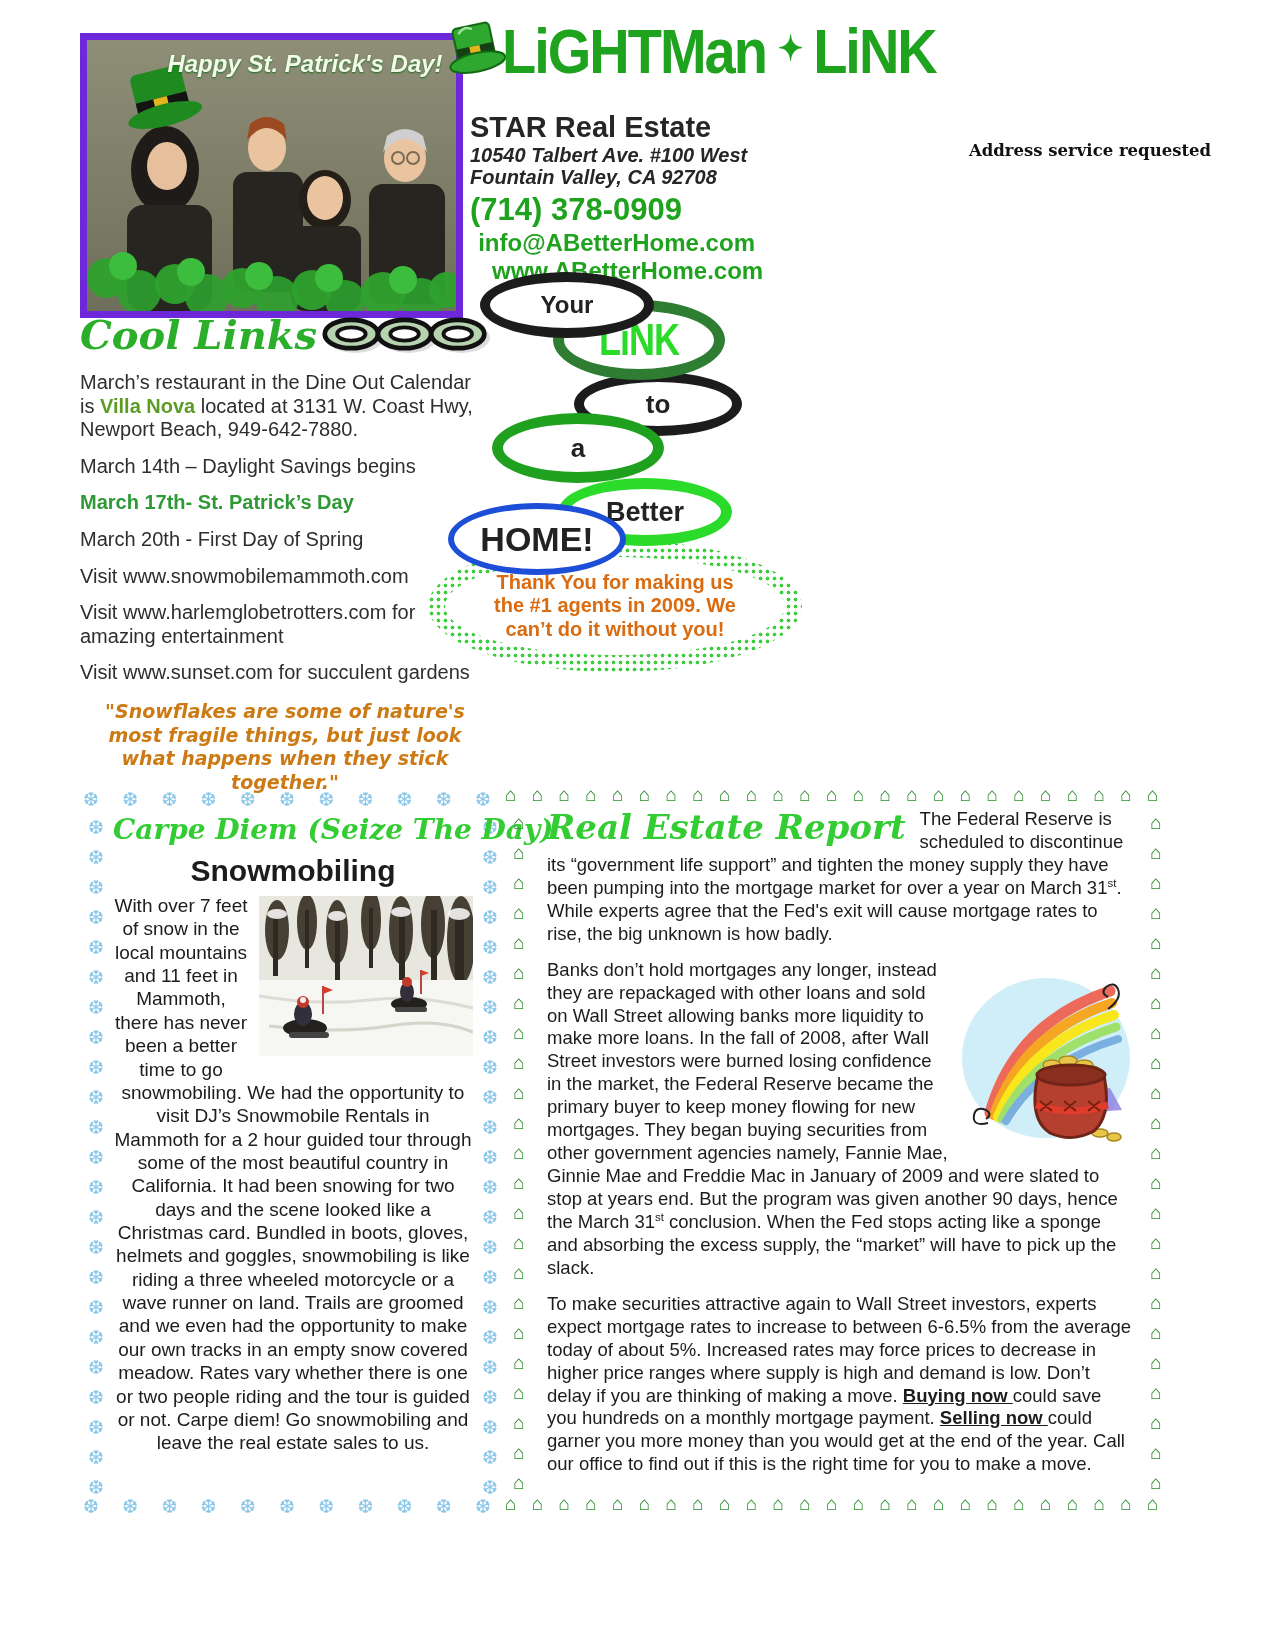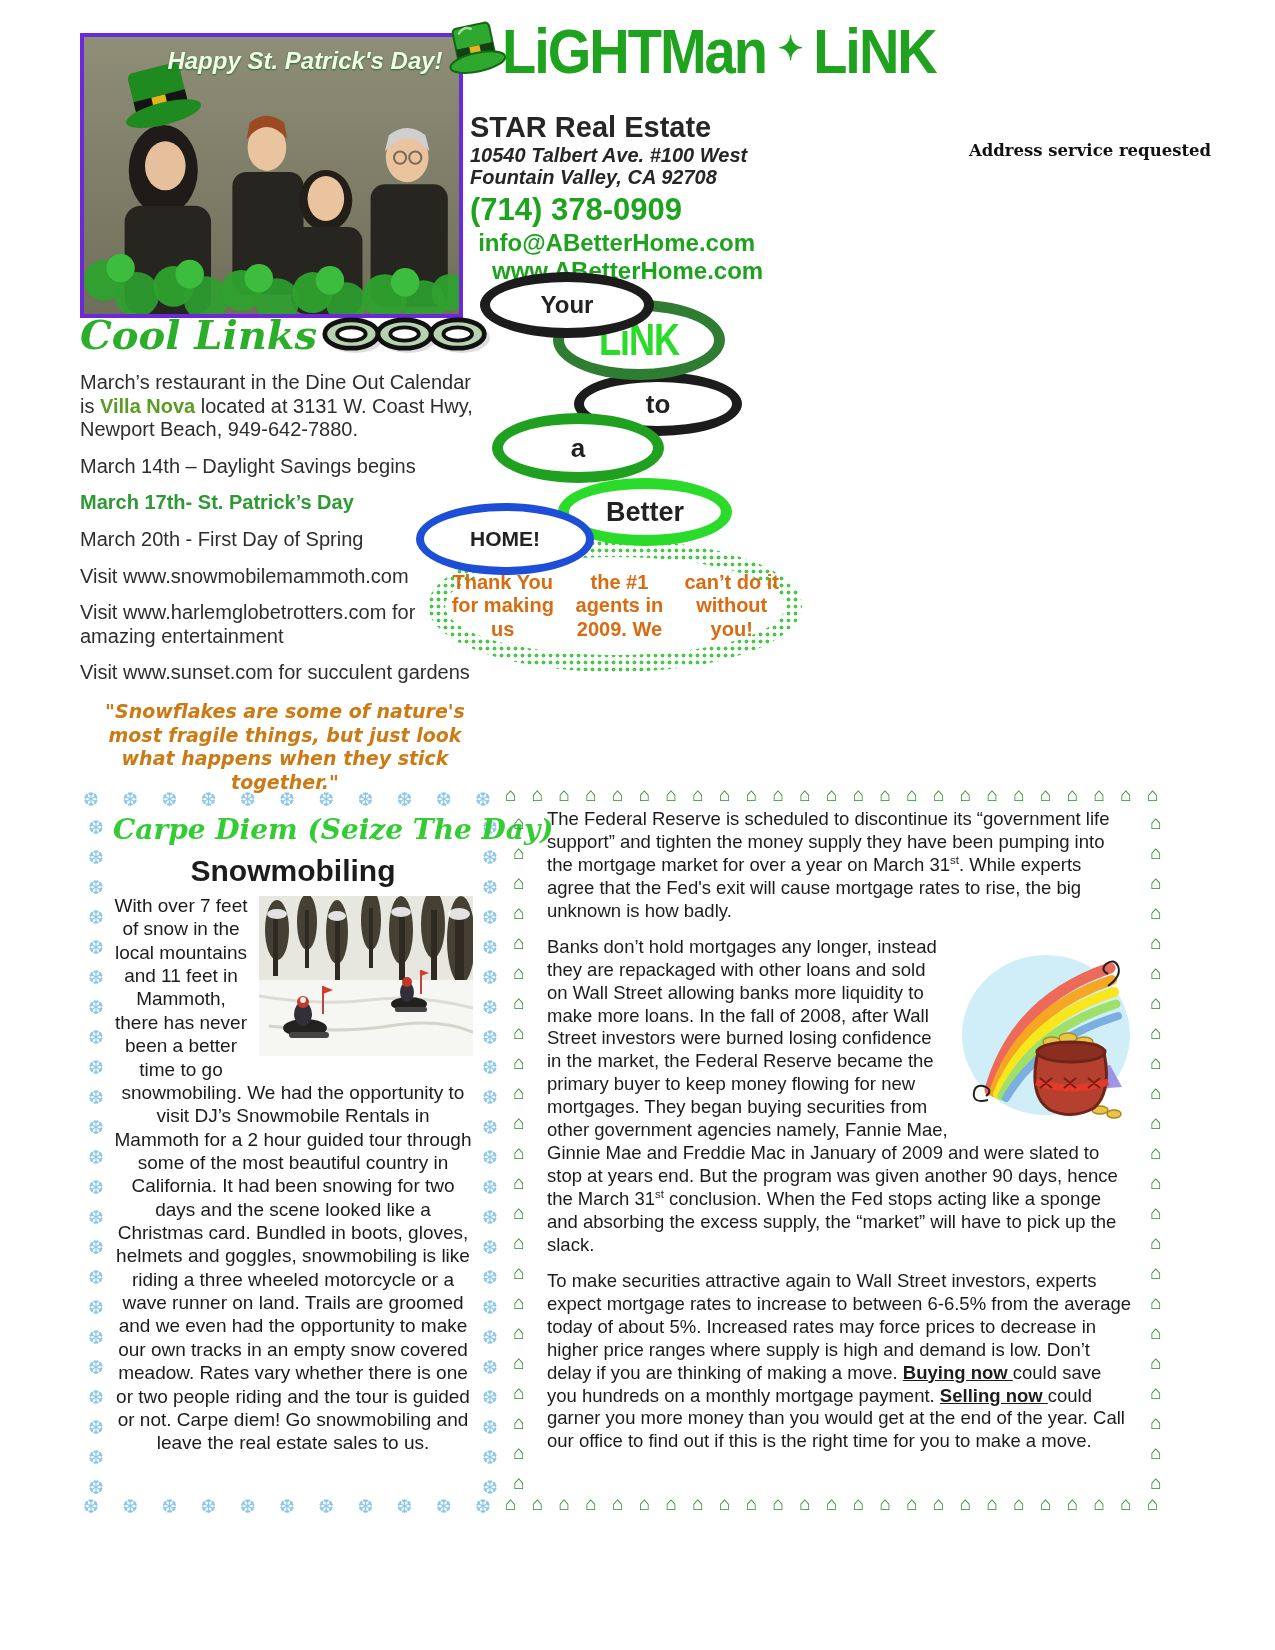--- a/index.html
+++ b/index.html
@@ -1,21 +1,21 @@
 <!DOCTYPE html>
 <html><head>
 <meta charset="utf-8">
 <style>
   html,body{margin:0;padding:0;background:#fff;}
   .page{position:relative;width:1275px;height:1650px;background:#fff;overflow:hidden;
         font-family:"Liberation Sans",sans-serif;color:#1c1c1c;}
 
   
   .photo{position:absolute;left:80px;top:33px;width:383px;height:285px;
-         border:4px solid #6d28d9;box-sizing:border-box;background:#85856c;}
+         border:7px solid #6d28d9;box-sizing:border-box;background:#85856c;}
   .photo svg{position:absolute;left:0;top:0;width:100%;height:100%;}
   .photo-caption{position:absolute;top:10px;left:75px;right:8px;text-align:center;
          font-style:italic;font-weight:bold;font-size:24px;color:#f0fbe8;
          text-shadow:0 1px 2px #1a6b1a;z-index:2;}
 
   
   .logo{position:absolute;left:444px;top:20px;display:flex;align-items:flex-start;}
   .hat{width:62px;height:58px;margin:0 -4px 0 0;}
   .logo-text{font-size:56px;font-weight:800;color:#1FA31F;letter-spacing:-2px;
          transform:scaleY(1.13);transform-origin:top left;white-space:nowrap;line-height:1;}
@@ -52,25 +52,25 @@
 
   
   .ring{position:absolute;border-radius:50%;background:#fff;display:flex;align-items:center;
         justify-content:center;font-weight:bold;color:#222;box-sizing:border-box;}
   .ring-your  {left:480px;top:272px;width:174px;height:66px;border:10px solid #1c1c1c;z-index:5;font-size:24px;}
   .ring-link  {left:553px;top:300px;width:172px;height:80px;border:11px solid #2E7D32;z-index:4;}
   .ring-link span{font-size:36px;font-weight:800;color:#2ADB2A;letter-spacing:-1px;transform:scaleY(1.25);}
   .ring-to    {left:574px;top:372px;width:168px;height:64px;border:10px solid #1c1c1c;z-index:3;font-size:26px;}
   .ring-a     {left:492px;top:413px;width:172px;height:70px;border:11px solid #1FA11F;z-index:4;font-size:26px;}
   .ring-better{left:558px;top:478px;width:174px;height:68px;border:11px solid #2ADB2A;z-index:2;font-size:27px;}
-  .ring-home  {left:416px;top:503px;width:178px;height:72px;border:8px solid #1d4ed8;z-index:6;font-size:21px;}
+  .ring-home  {left:448px;top:503px;width:178px;height:72px;border:6px solid #1d4ed8;z-index:6;font-size:34px;}
   .thanks{position:absolute;left:428px;top:540px;width:374px;height:132px;border-radius:50%;z-index:1;
         background:radial-gradient(#3FCE3F 1.7px,rgba(63,206,63,0) 2.2px);background-size:7px 7px;}
   .thanks-inner{position:absolute;left:17px;top:17px;right:17px;bottom:17px;border-radius:50%;
-        background:#fff;display:flex;align-items:center;justify-content:center;
+        background:#fff;display:flex;flex-direction:column;align-items:center;justify-content:center;
         font-weight:bold;font-size:20px;line-height:1.18;color:#D96B10;text-align:center;}
 
   
   .col-left{position:absolute;left:83px;top:785px;width:420px;height:737px;}
   .col-right{position:absolute;left:505px;top:782px;width:665px;height:737px;}
   .strip{position:absolute;overflow:hidden;}
   .snow{color:#8CC8EA;font-size:19px;}
   .snow.h{left:0;right:0;height:30px;white-space:nowrap;letter-spacing:9px;line-height:30px;}
   .snow.v{top:28px;bottom:28px;width:26px;line-height:30px;text-align:center;}
   .house{color:#2F8F2F;font-weight:bold;font-size:19px;}
@@ -294,20 +294,21 @@
       </div>
     </div>
   </div>
 
   <div class="col-right">
     <div class="strip house h top0">⌂ ⌂ ⌂ ⌂ ⌂ ⌂ ⌂ ⌂ ⌂ ⌂ ⌂ ⌂ ⌂ ⌂ ⌂ ⌂ ⌂ ⌂ ⌂ ⌂ ⌂ ⌂ ⌂ ⌂ ⌂ ⌂ ⌂ ⌂ ⌂ ⌂ ⌂</div>
     <div class="strip house h bot0">⌂ ⌂ ⌂ ⌂ ⌂ ⌂ ⌂ ⌂ ⌂ ⌂ ⌂ ⌂ ⌂ ⌂ ⌂ ⌂ ⌂ ⌂ ⌂ ⌂ ⌂ ⌂ ⌂ ⌂ ⌂ ⌂ ⌂ ⌂ ⌂ ⌂ ⌂</div>
     <div class="strip house v left0">⌂ ⌂ ⌂ ⌂ ⌂ ⌂ ⌂ ⌂ ⌂ ⌂ ⌂ ⌂ ⌂ ⌂ ⌂ ⌂ ⌂ ⌂ ⌂ ⌂ ⌂ ⌂ ⌂</div>
     <div class="strip house v right0">⌂ ⌂ ⌂ ⌂ ⌂ ⌂ ⌂ ⌂ ⌂ ⌂ ⌂ ⌂ ⌂ ⌂ ⌂ ⌂ ⌂ ⌂ ⌂ ⌂ ⌂ ⌂ ⌂</div>
     <div class="rr-content">
+      <div class="rr-title">Real Estate Report</div>
       <p class="rr-p"><span>The Federal Reserve is scheduled to discontinue its “government life support”  and tighten the money supply they have been pumping into the mortgage market for over a year on March 31</span><sup class="sup">st</sup><span>.  While experts agree that the Fed's exit will cause mortgage rates to rise, the big unknown is how badly.</span></p>
       <p class="rr-p">
         <svg class="gold-img" viewBox="0 0 172 180">
           <ellipse cx="86" cy="95" rx="84" ry="80" fill="#cfeef8"></ellipse>
           <path d="M150 125 l-70 14 0 14 82 -6 z" fill="#8d7ce0" opacity=".8"></path>
           <g fill="none" stroke-linecap="round">
             <path d="M30 150 Q55 60 150 28" stroke="#ED6A5A" stroke-width="11"></path>
             <path d="M34 152 Q62 70 152 40" stroke="#F5A623" stroke-width="10"></path>
             <path d="M38 154 Q68 80 154 52" stroke="#F8E71C" stroke-width="10"></path>
             <path d="M42 156 Q74 90 156 64" stroke="#9FE06A" stroke-width="9"></path>

